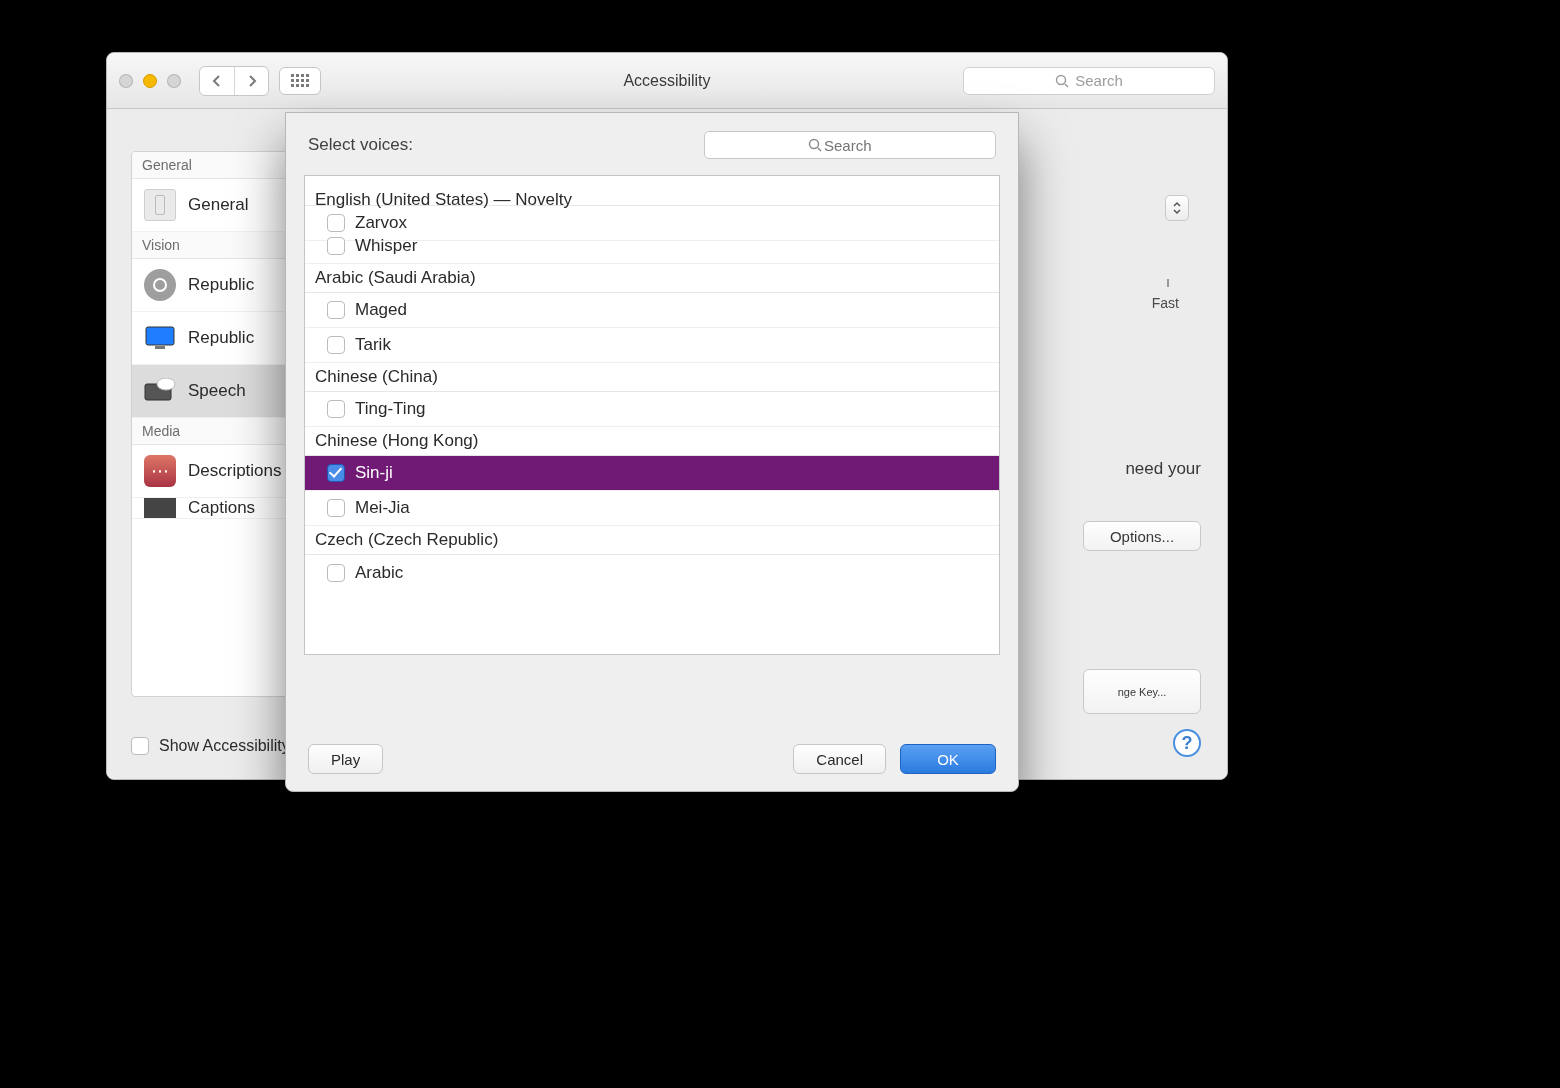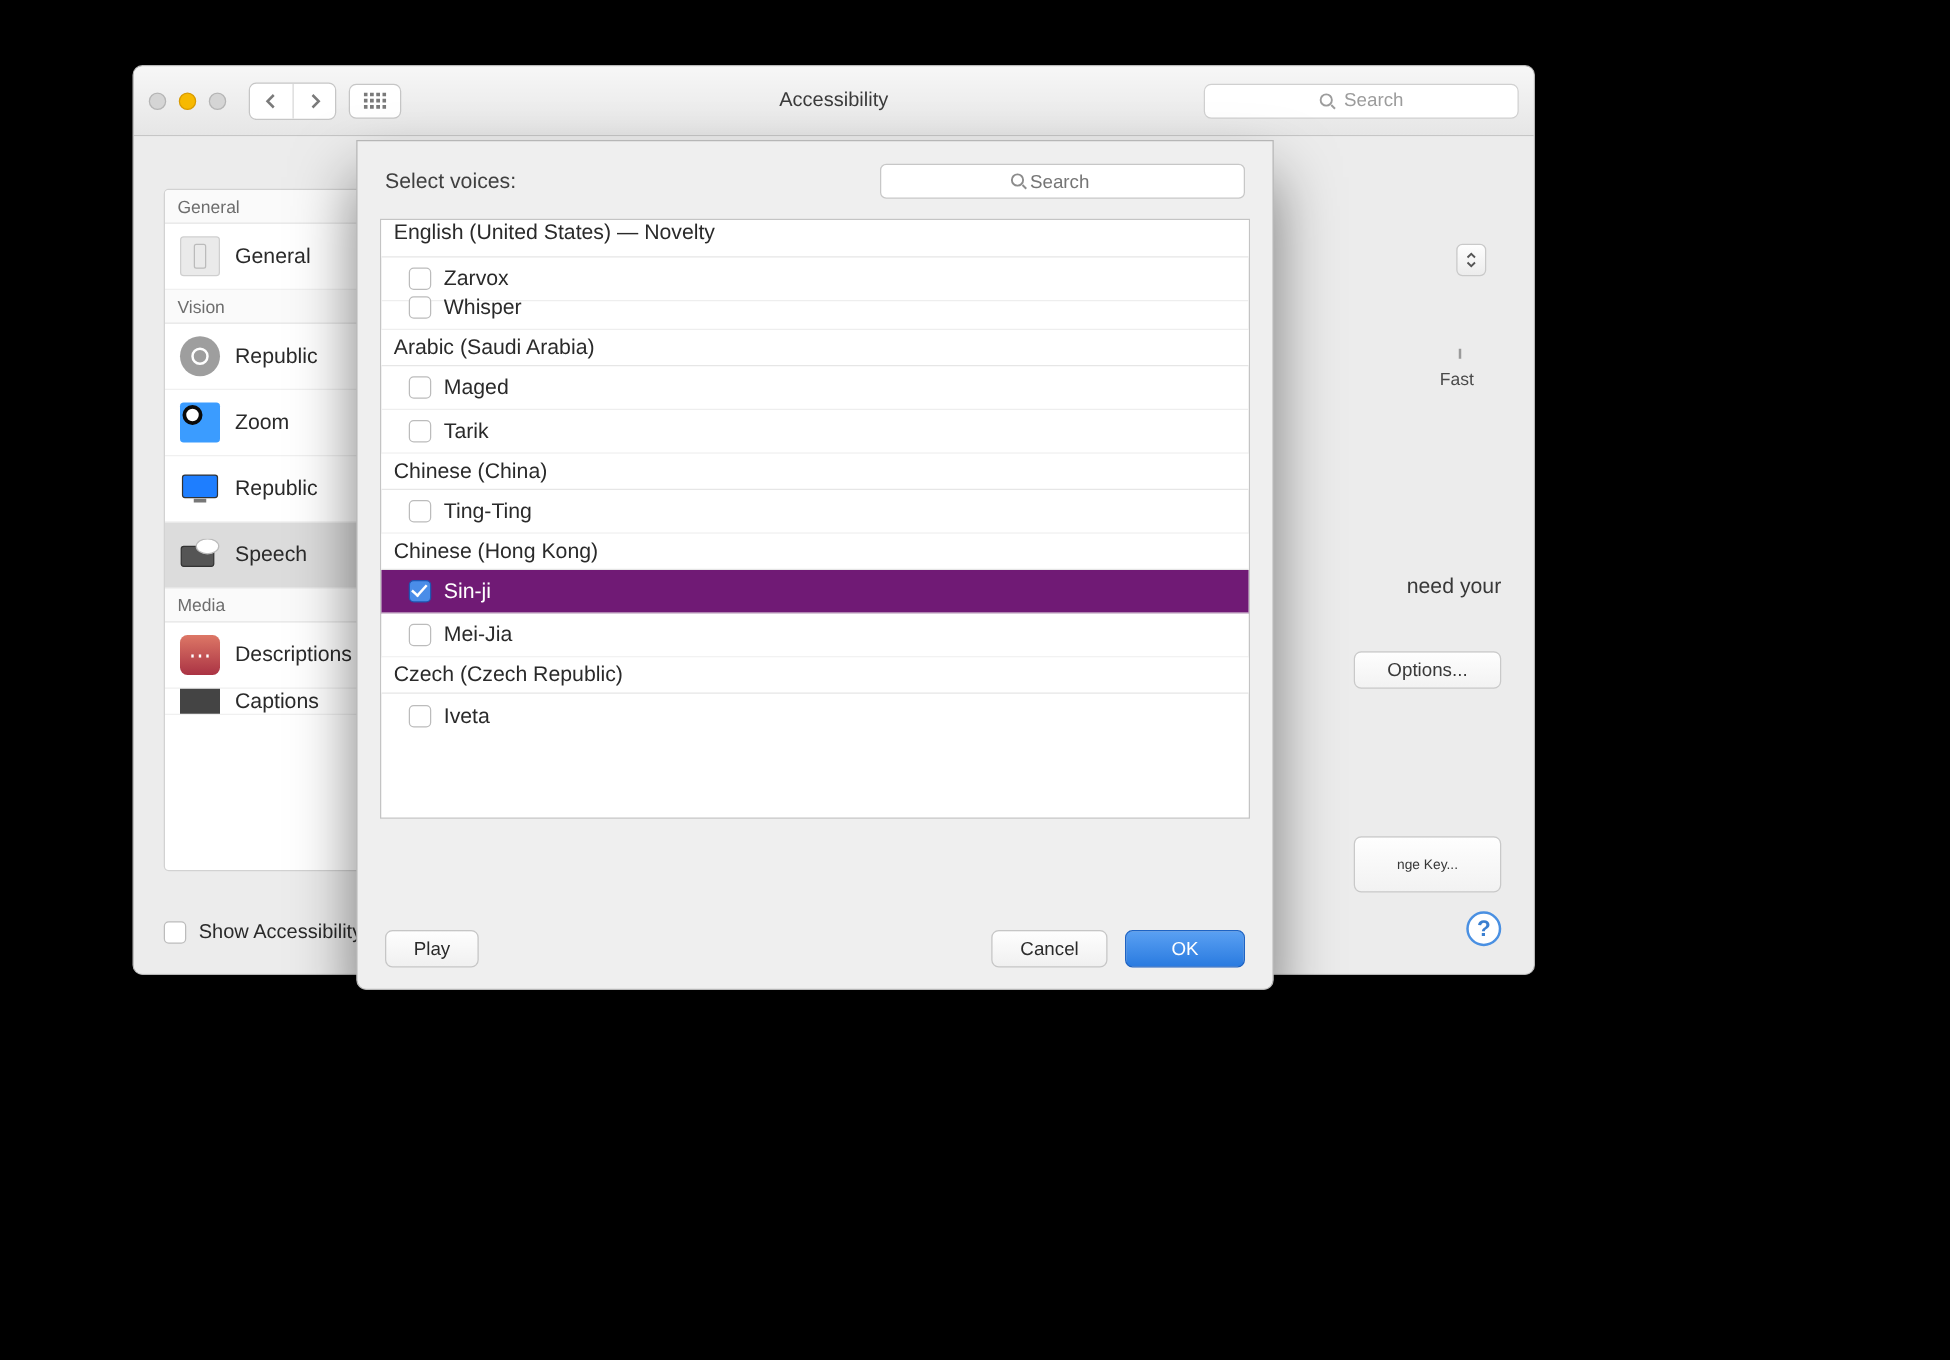--- a/index.html
+++ b/index.html
@@ -35,21 +35,21 @@
   .footer{position:absolute;left:24px;bottom:24px;display:flex;align-items:center;gap:10px;font-size:16px}
   .chkbox{width:18px;height:18px;border:1px solid #bcbcbc;border-radius:4px;background:#fff}
   .help{position:absolute;right:26px;bottom:22px;width:28px;height:28px;border:2px solid #4a90e2;border-radius:50%;color:#3a7fd0;display:flex;align-items:center;justify-content:center;font-size:18px;font-weight:600;background:#fff}
   
   .sheet{position:absolute;left:285px;top:112px;width:734px;height:680px;background:#efefef;border:1px solid #b6b6b6;border-bottom-left-radius:8px;border-bottom-right-radius:8px;box-shadow:0 30px 50px rgba(0,0,0,.5)}
   .sheet-hdr{display:flex;align-items:center;padding:18px 22px 12px 22px}
   .sheet-title{font-size:17px;color:#404040}
   .sheet-search{margin-left:auto;width:292px;height:28px;border:1px solid #c7c7c7;border-radius:5px;background:#fff;display:flex;align-items:center;justify-content:center;color:#8c8c8c}
   .sheet-search input{border:none;outline:none;font-size:15px;width:70px}
   .listbox{margin:4px 18px 0 18px;height:480px;border:1px solid #c4c4c4;background:#fff;overflow:hidden;position:relative}
-  .group-sticky{position:absolute;left:0;right:0;top:0;height:30px;background:#fff;border-bottom:1px solid #e6e6e6;font-size:17px;padding:0 10px;z-index:2}
+  .group-sticky{position:absolute;left:0;right:0;top:0;height:30px;background:#fff;border-bottom:1px solid #e6e6e6;font-size:17px;padding:14px 10px;z-index:2}
   .scrollarea{position:absolute;top:0;left:0;right:0;bottom:0;overflow:hidden}
   .group{font-size:17px;padding:4px 10px;border-bottom:1px solid #e6e6e6;background:#fff}
   .vrow{display:flex;align-items:center;gap:10px;padding:4px 10px 4px 22px;border-bottom:1px solid #eee;font-size:17px;height:35px}
   .vrow.selected{background:#701a75;color:#fff}
   .vrow.selected .vcb{background:#4a8de8;border-color:#1e56b2}
   .vrow.selected .vcb::after{border-color:#fff}
   .vcb{width:18px;height:18px;border:1px solid #bcbcbc;border-radius:4px;background:#fff;position:relative;flex:0 0 18px}
   .vcb.checked::after{content:"";position:absolute;left:4px;top:0px;width:5px;height:10px;border:solid #fff;border-width:0 2.5px 2.5px 0;transform:rotate(42deg)}
   .sheet-footer{position:absolute;left:0;right:0;bottom:0;height:64px;display:flex;align-items:center;padding:0 22px}
   .btn{height:30px;padding:0 22px;border:1px solid #c6c6c6;border-radius:6px;background:linear-gradient(#fefefe,#f0f0f0);font-size:15px;display:flex;align-items:center;justify-content:center}
@@ -117,26 +117,20 @@
           <span>General</span>
         </div>
         <div class="secthdr">Vision</div>
         <div class="srow">
           <div class="sicon" style="background:#9e9e9e;border-radius:50%">
               <div style="width:14px;height:14px;border:2px solid #fff;border-radius:50%"></div>
             </div>
           <span>Republic</span>
         </div>
         <div class="srow">
-          <div class="sicon" style="background:#3b9cff;position:relative">
-              <div style="position:absolute;left:2px;top:2px;width:16px;height:16px;border:3px solid #0a0a0a;border-radius:50%;background:#fff"></div>
-            </div>
-          <span>Zoom</span>
-        </div>
-        <div class="srow">
           <div class="sicon">
               <svg width="30" height="24" viewBox="0 0 30 24">
                 <rect x="1" y="1" width="28" height="18" rx="2" fill="#1e7eff" stroke="#333"></rect>
                 <rect x="10" y="20" width="10" height="3" fill="#777"></rect>
               </svg>
             </div>
           <span>Republic</span>
         </div>
         <div class="srow sel">
           <div class="sicon">
@@ -226,21 +220,21 @@
             <div class="vcb checked"></div>
             <span>Sin-ji</span>
           </div>
           <div class="vrow">
             <div class="vcb"></div>
             <span>Mei-Jia</span>
           </div>
           <div class="group">Czech (Czech Republic)</div>
           <div class="vrow" style="border-bottom:none">
             <div class="vcb"></div>
-            <span>Iveta</span>
+            <span>Arabic</span>
           </div>
         </div>
     </div>
 
     <div class="sheet-footer">
       <div class="btn">Play</div>
       <div class="spacer"></div>
       <div class="btn">Cancel</div>
       <div style="width:14px"></div>
       <div class="btn primary">OK</div>

